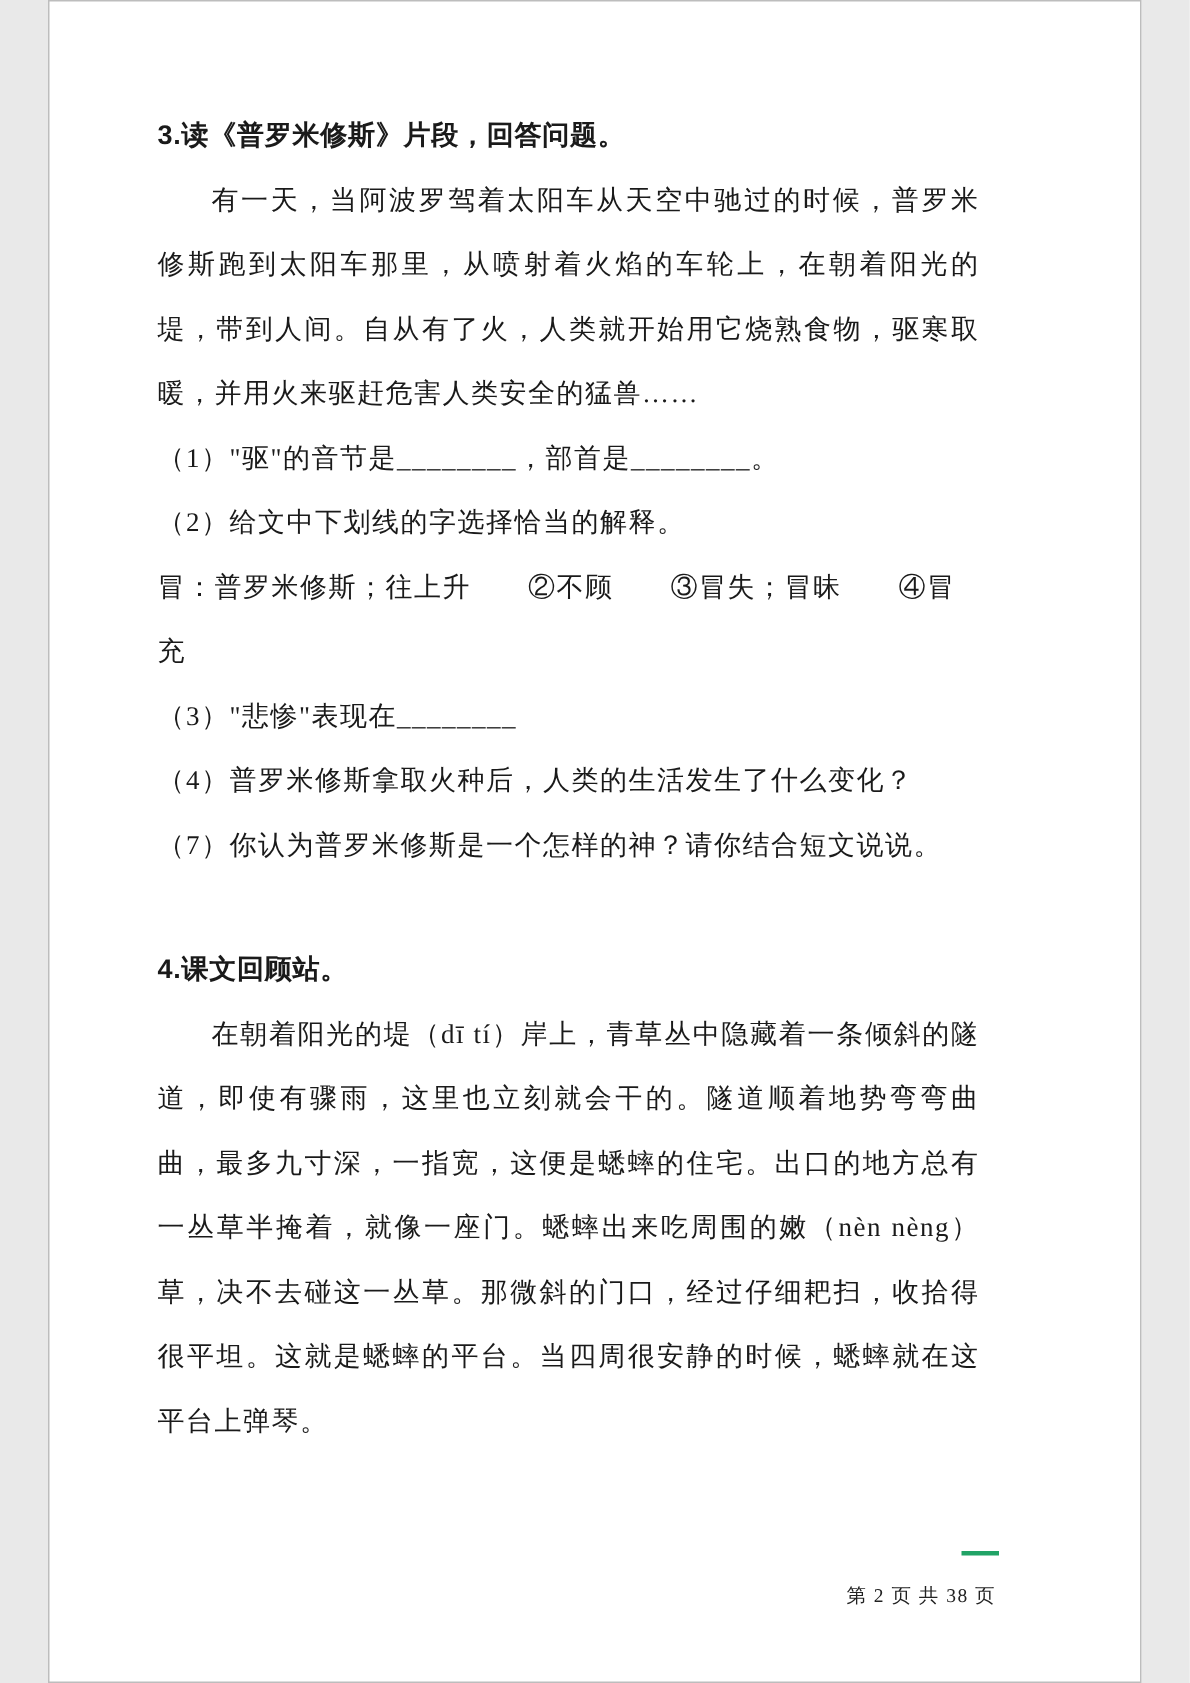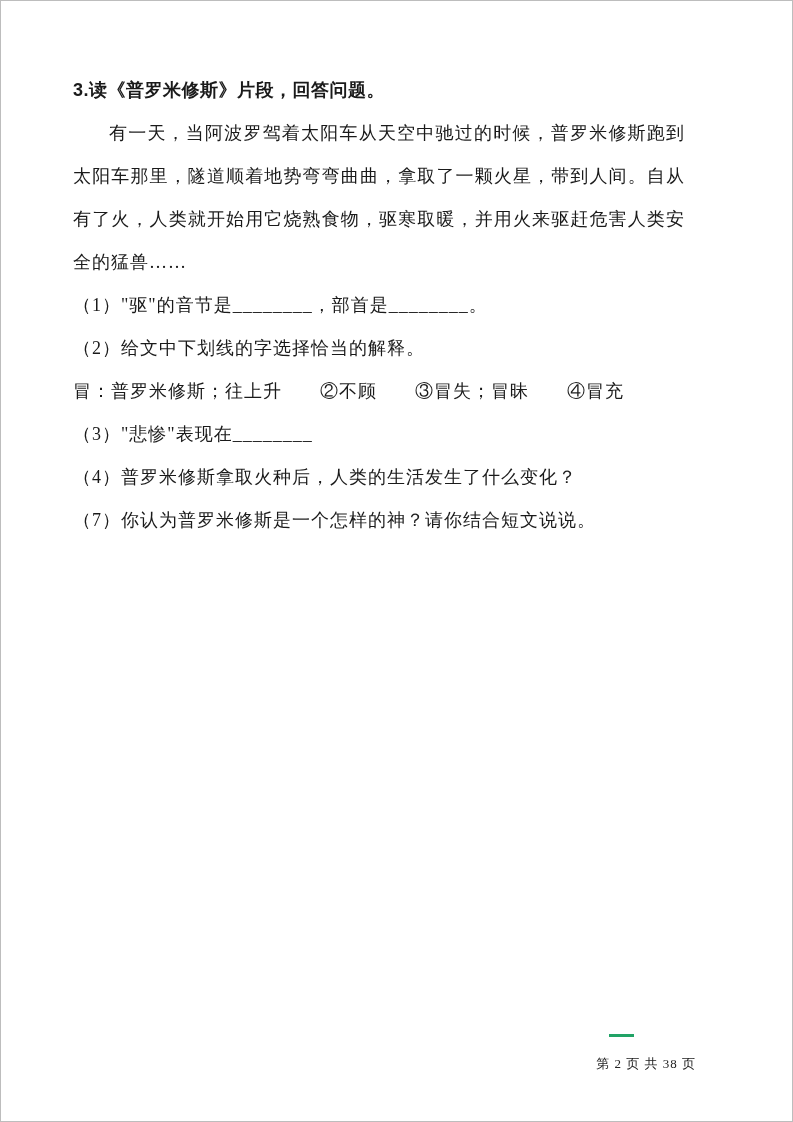--- a/index.html
+++ b/index.html
@@ -1,19 +1,19 @@
 <!DOCTYPE html>
 <html><head>
 <meta charset="utf-8">
 <style>
   * { margin: 0; padding: 0; box-sizing: border-box; }
   html, body { background: #e9e9e9; }
   .page {
     position: relative;
-    width: 793px;
+    width: 729px;
     height: 1122px;
     margin: 0 auto;
     background: #ffffff;
     border: 1px solid #bdbdbd;
     color: #1a1a1a;
     font-family: "Liberation Serif", "DejaVu Serif", serif;
     padding: 68px 107px 0 72px;
     overflow: hidden;
   }
   .heading {
@@ -58,27 +58,31 @@
 </style>
 </head>
 <body>
 
 <div class="page">
 
   <section class="section">
     <h3 class="heading">3.读《普罗米修斯》片段，回答问题。</h3>
 
 
-    <p class="para">有一天，当阿波罗驾着太阳车从天空中驰过的时候，普罗米修斯跑到太阳车那里，隧道顺着地势弯弯曲曲，拿取了一颗火星，带到人间。自从有了火，人类就开始用它烧熟食物，驱寒取暖，并用火来驱赶危害人类安全的猛兽……</p>
+    <p class="para">有一天，当阿波罗驾着太阳车从天空中驰过的时候，普罗米修斯跑到太阳车那里，从喷射着火焰的车轮上，在朝着阳光的堤，带到人间。自从有了火，人类就开始用它烧熟食物，驱寒取暖，并用火来驱赶危害人类安全的猛兽……</p>
 
     <p class="qline">（1）"驱"的音节是________，部首是________。</p>
     <p class="qline">（2）给文中下划线的字选择恰当的解释。</p>
     <p class="qline">冒：普罗米修斯；往上升　　②不顾　　③冒失；冒昧　　④冒充</p>
     <p class="qline">（3）"悲惨"表现在________</p>
     <p class="qline">（4）普罗米修斯拿取火种后，人类的生活发生了什么变化？</p>
     <p class="qline">（7）你认为普罗米修斯是一个怎样的神？请你结合短文说说。</p>
   </section>
 
+  <section class="section section-4">
+    <h3 class="heading">4.课文回顾站。</h3>
+    <p class="para">在朝着阳光的堤（dī tí）岸上，青草丛中隐藏着一条倾斜的隧道，即使有骤雨，这里也立刻就会干的。隧道顺着地势弯弯曲曲，最多九寸深，一指宽，这便是蟋蟀的住宅。出口的地方总有一丛草半掩着，就像一座门。蟋蟀出来吃周围的嫩（nèn nèng）草，决不去碰这一丛草。那微斜的门口，经过仔细耙扫，收拾得很平坦。这就是蟋蟀的平台。当四周很安静的时候，蟋蟀就在这平台上弹琴。</p>
+  </section>
 
   <div class="green-mark" style="background: rgb(33, 163, 102);"></div>
   <div class="footer">第 2 页 共 38 页</div>
 
 </div>
 
 </body></html>

